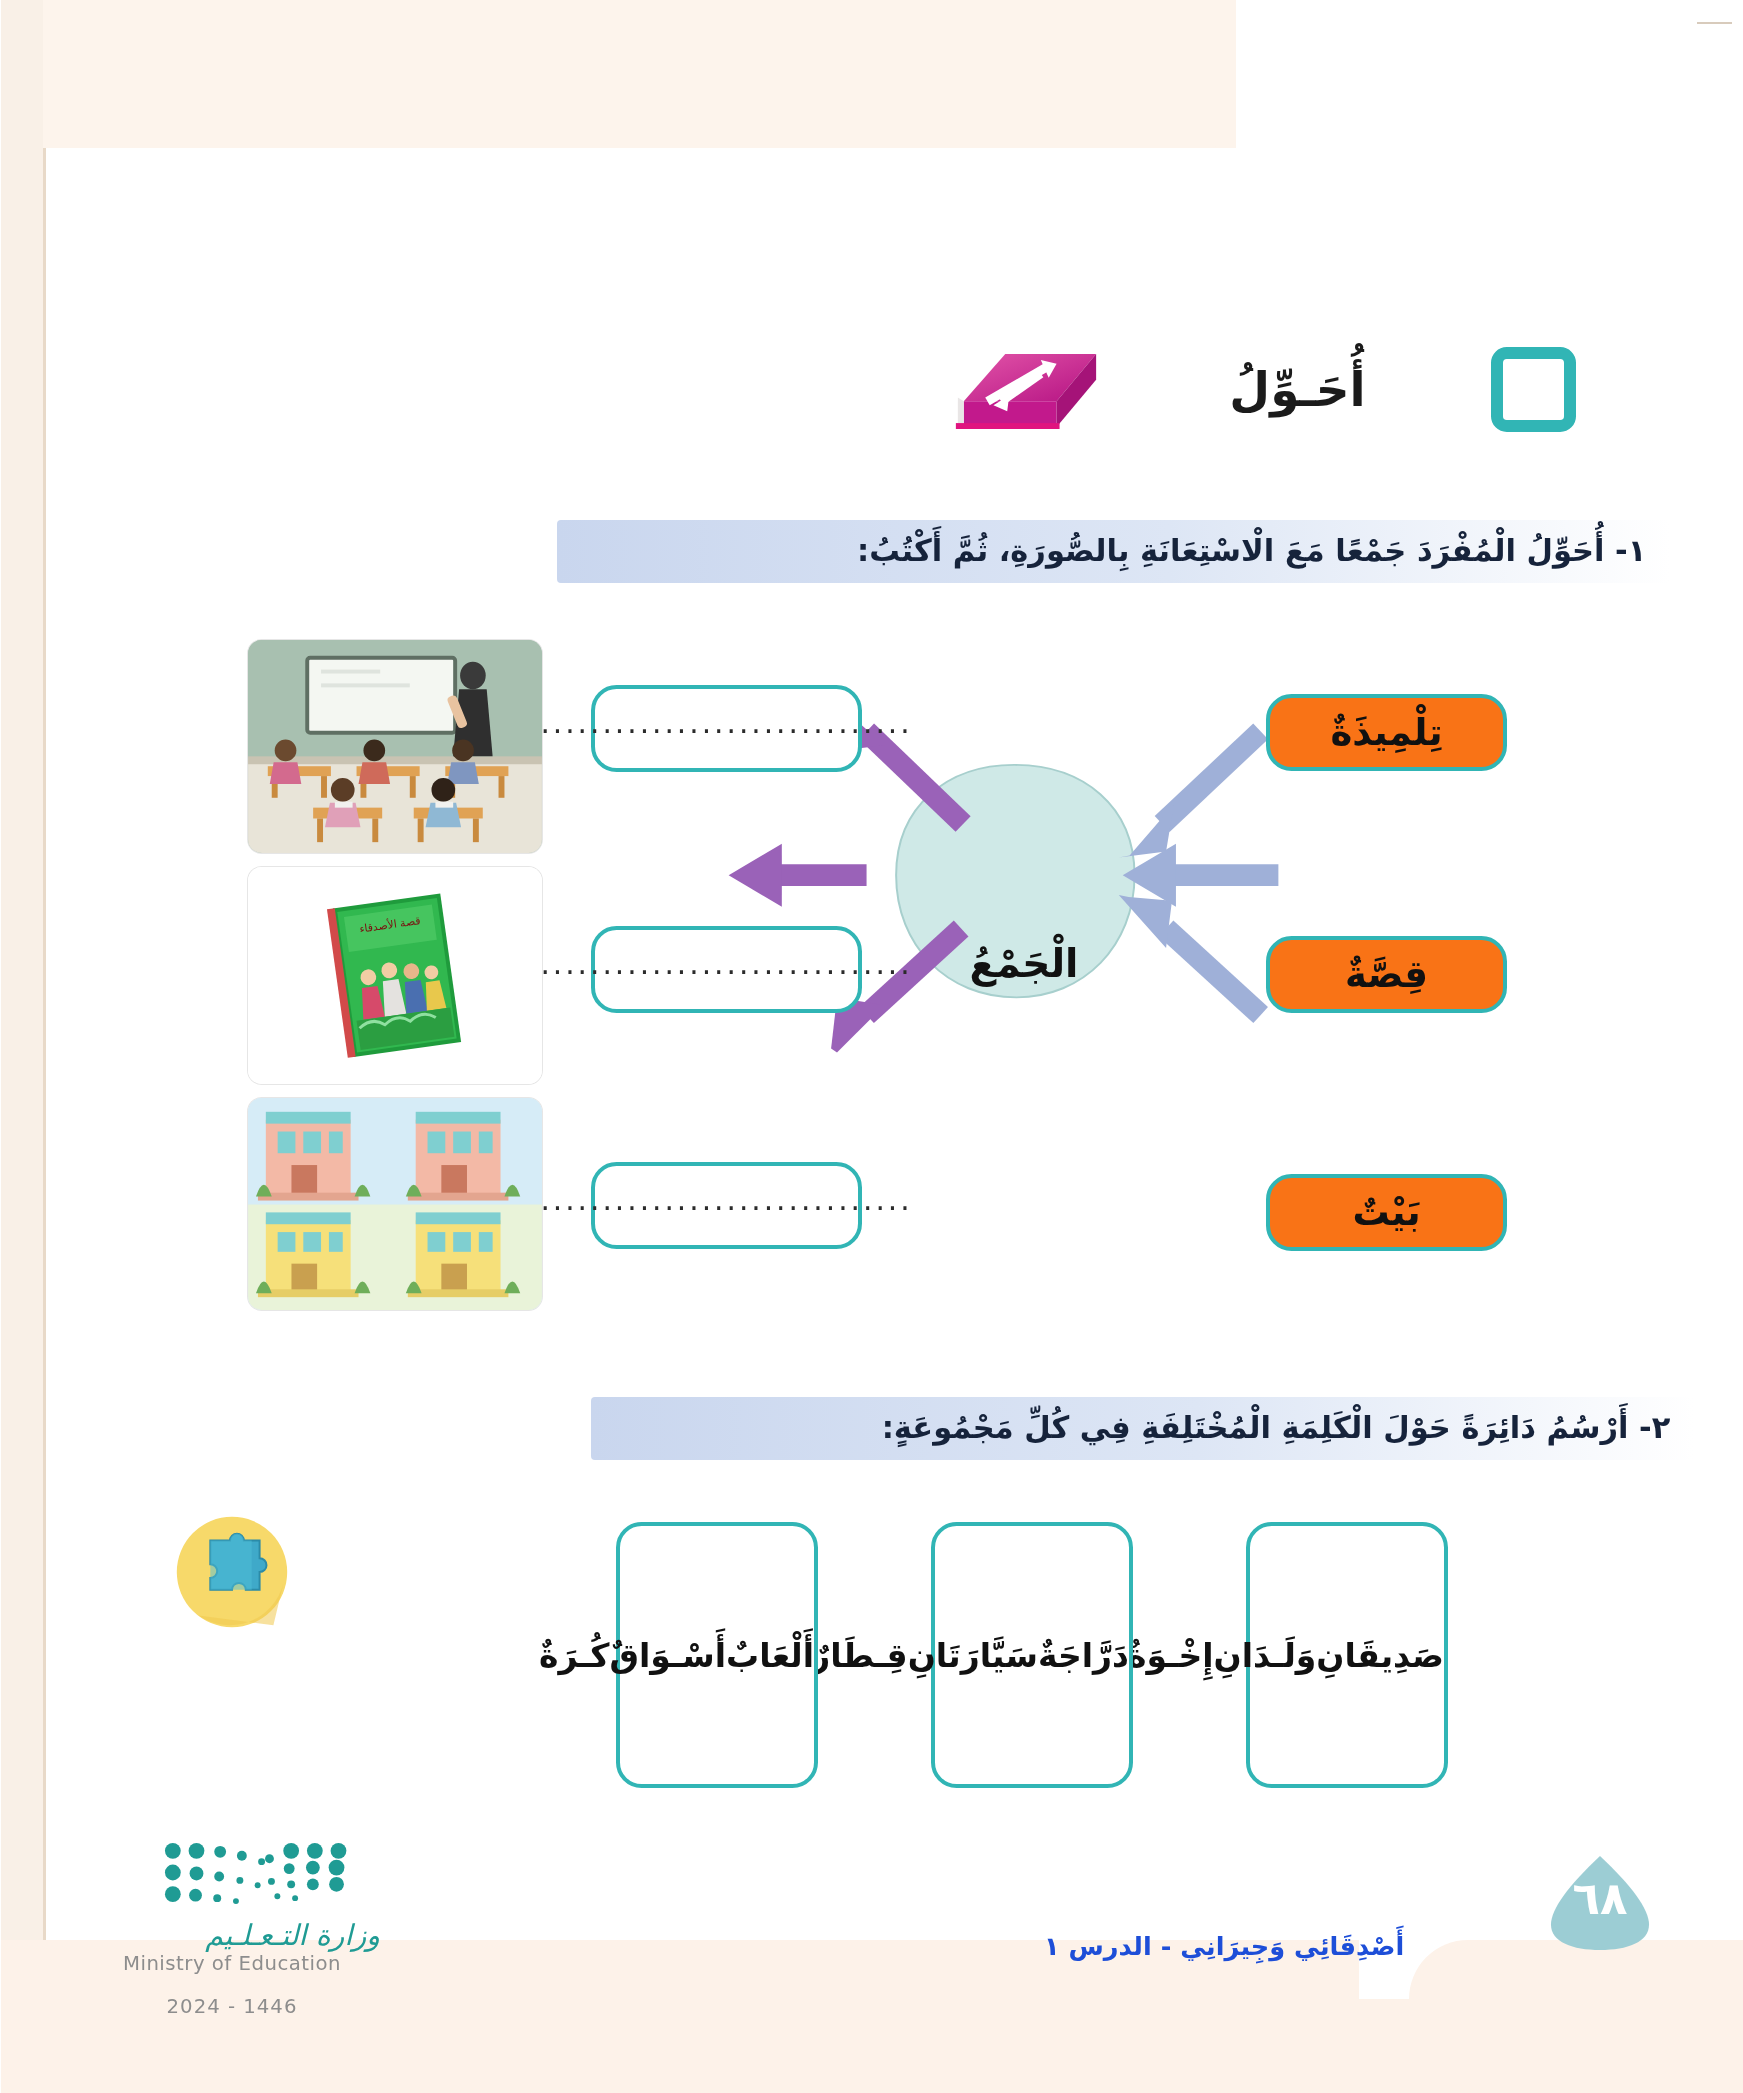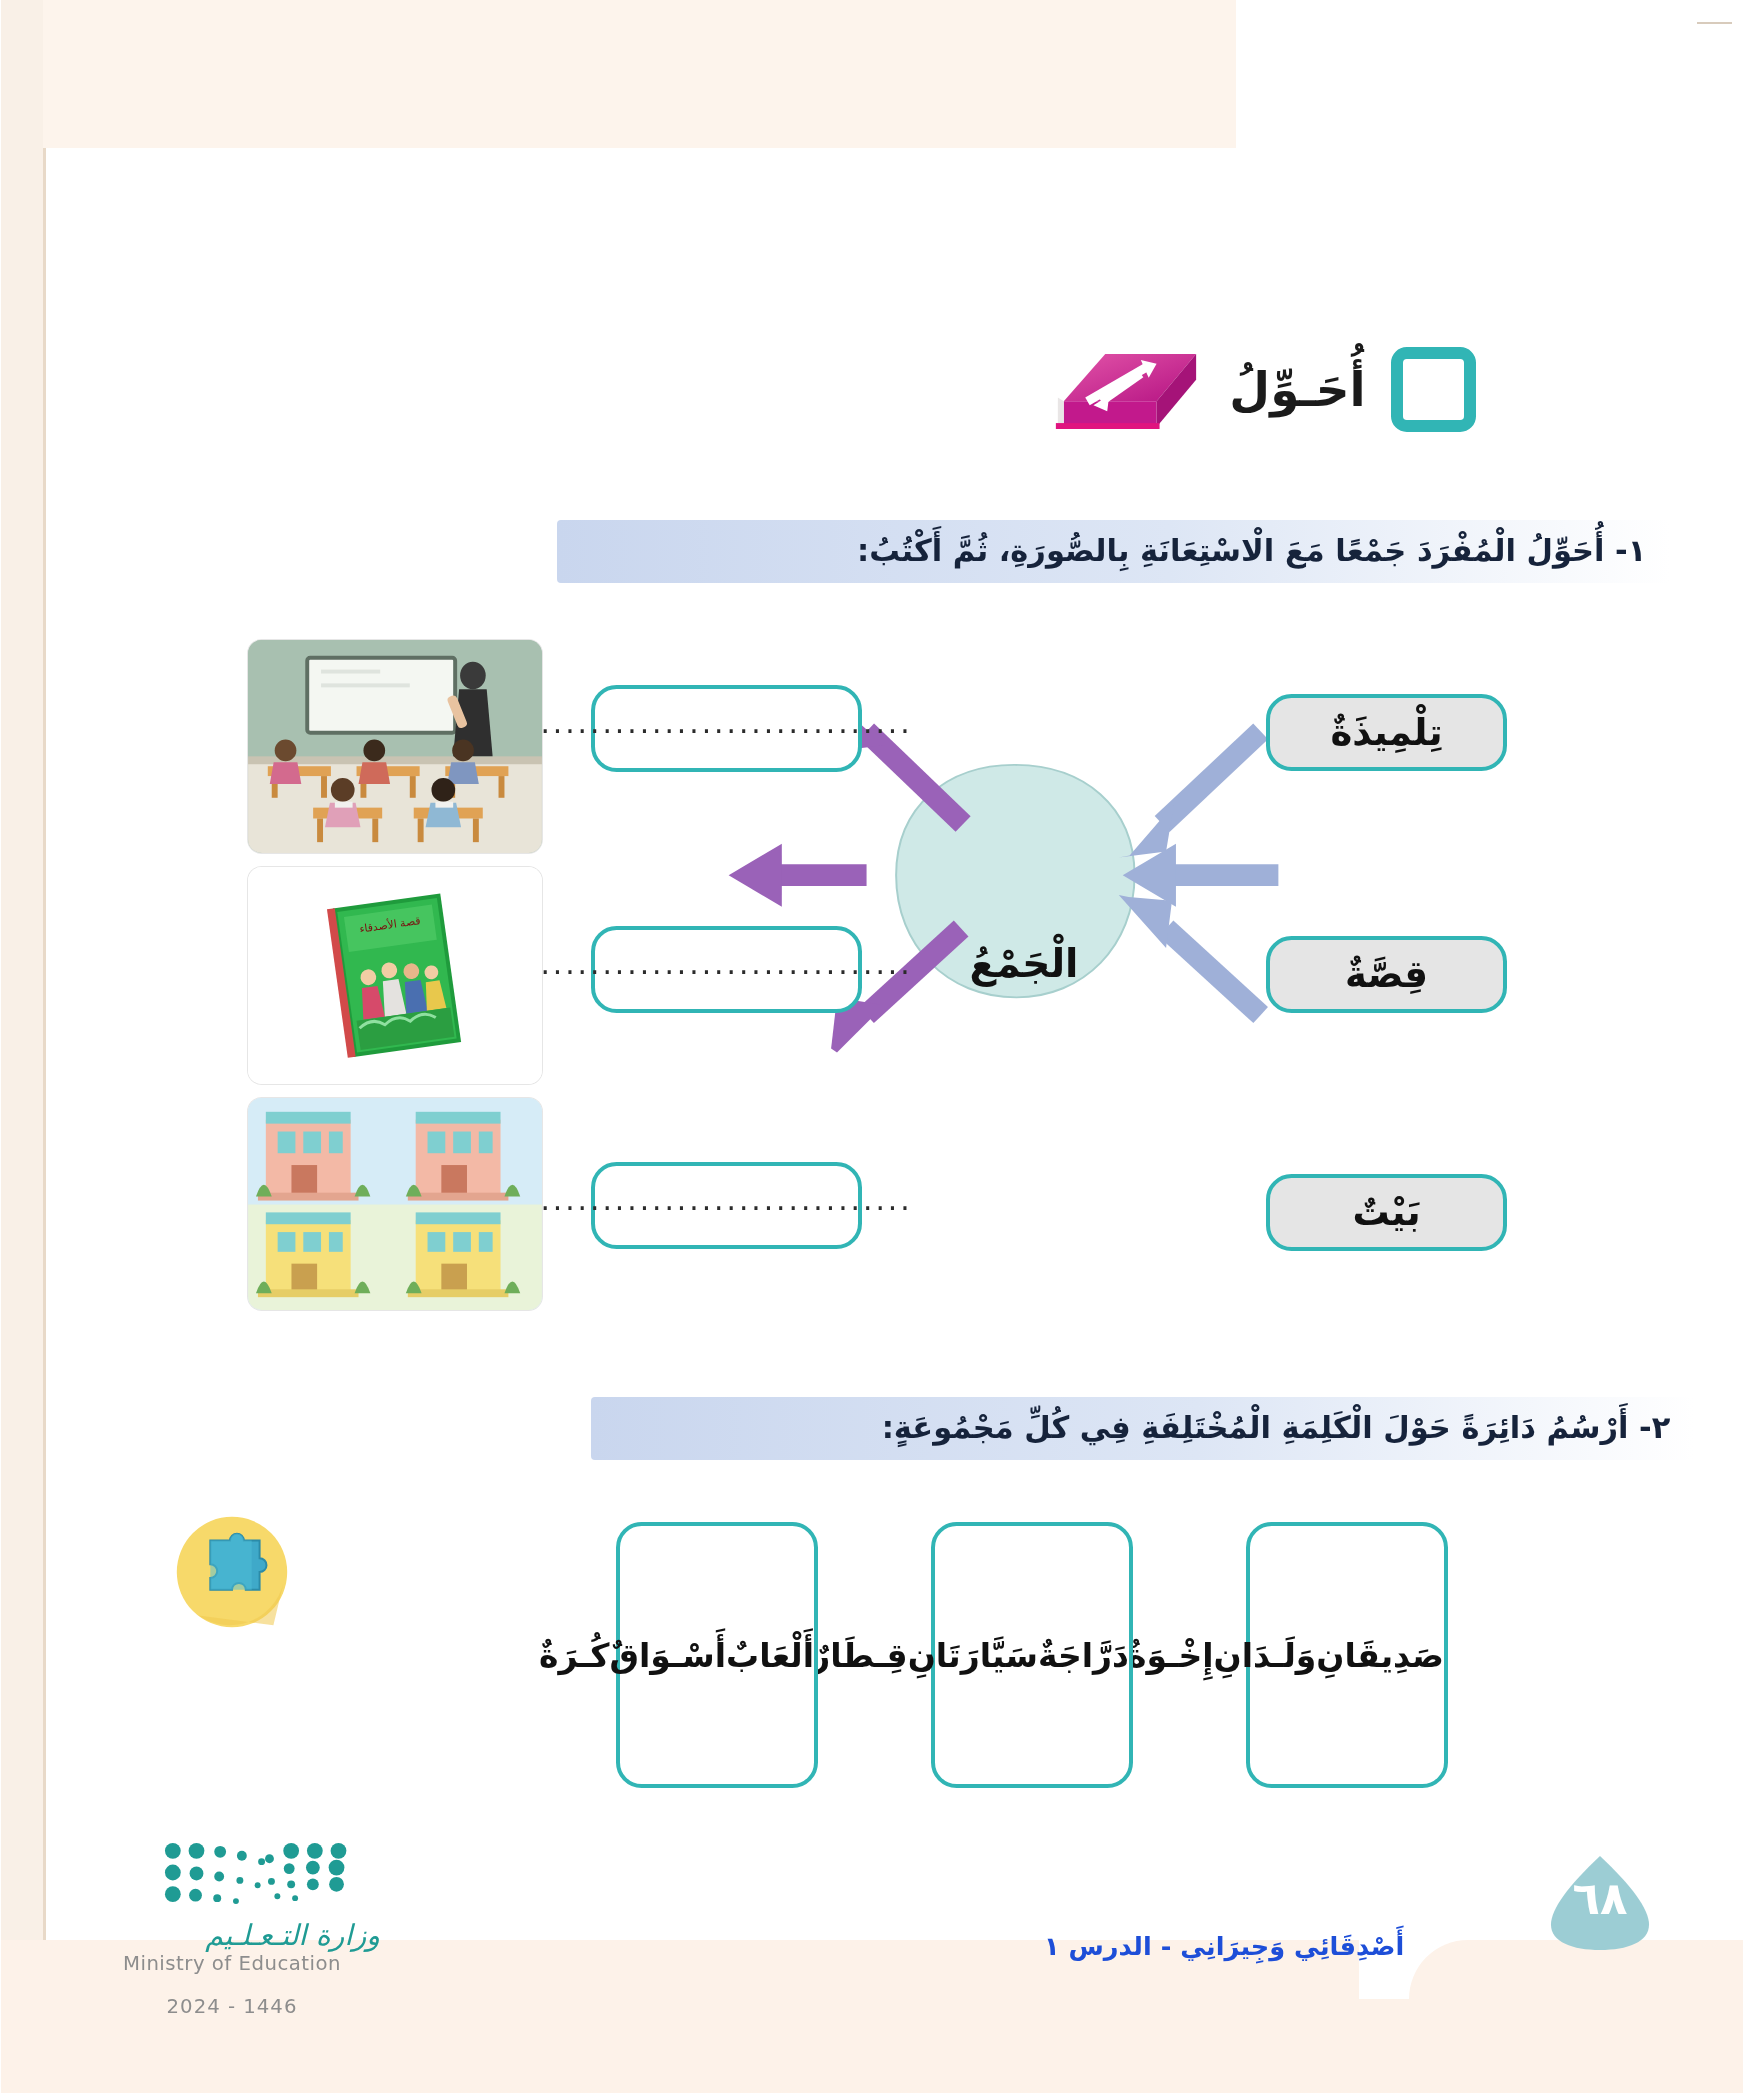--- a/index.html
+++ b/index.html
@@ -88,21 +88,21 @@
   }
 
   
   .section-head {
     position: absolute;
     left: 946px; top: 335px;
     width: 630px; height: 108px;
     display: flex;
     flex-direction: row;
     align-items: center;
-    justify-content: center;
+    justify-content: space-between;
     gap: 25.6px;
   }
   .head-square {
     width: 85px; height: 85px;
     border: 12.8px solid #31b5b5;
     border-radius: 15.8px;
     background: #ffffff;
     flex: 0 0 auto;
   }
   .head-title {
@@ -135,21 +135,21 @@
     color: #16233b;
     white-space: nowrap;
     line-height: 1;
   }
 
   
   .word-box {
     position: absolute;
     border: 4.9px solid #31b5b5;
     border-radius: 25.6px;
-    background: #e5e5e5;
+    background: #f97316;
     display: flex;
     align-items: center;
     justify-content: center;
   }
   .word-box-text {
     font-size: 37px;
     font-weight: bold;
     color: #111111;
     white-space: nowrap;
   }

